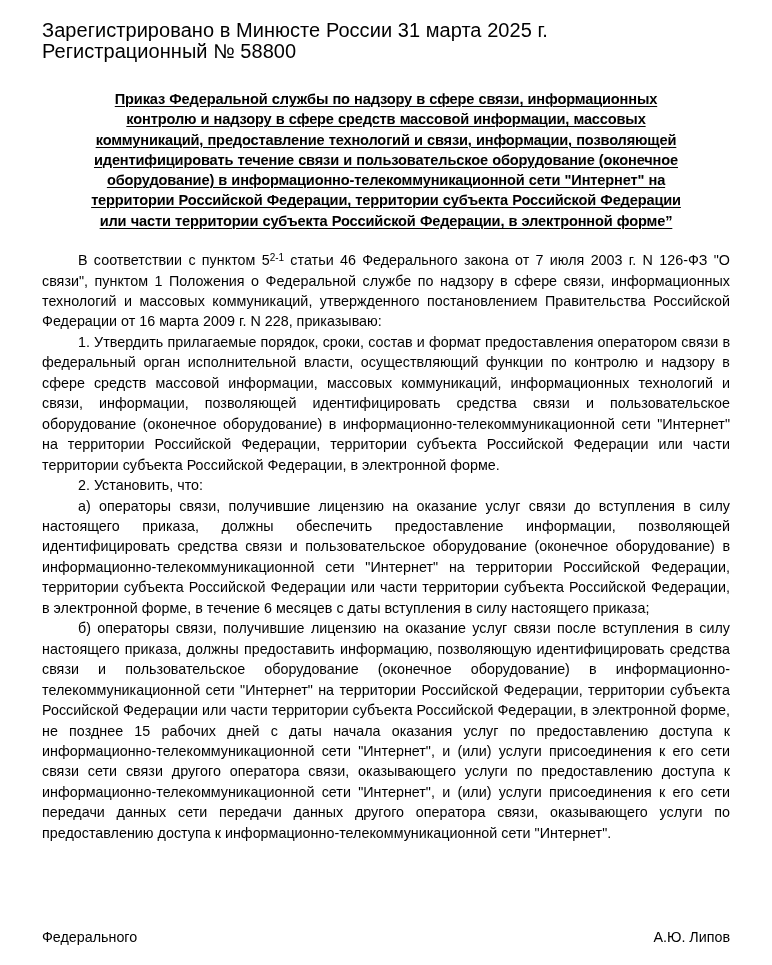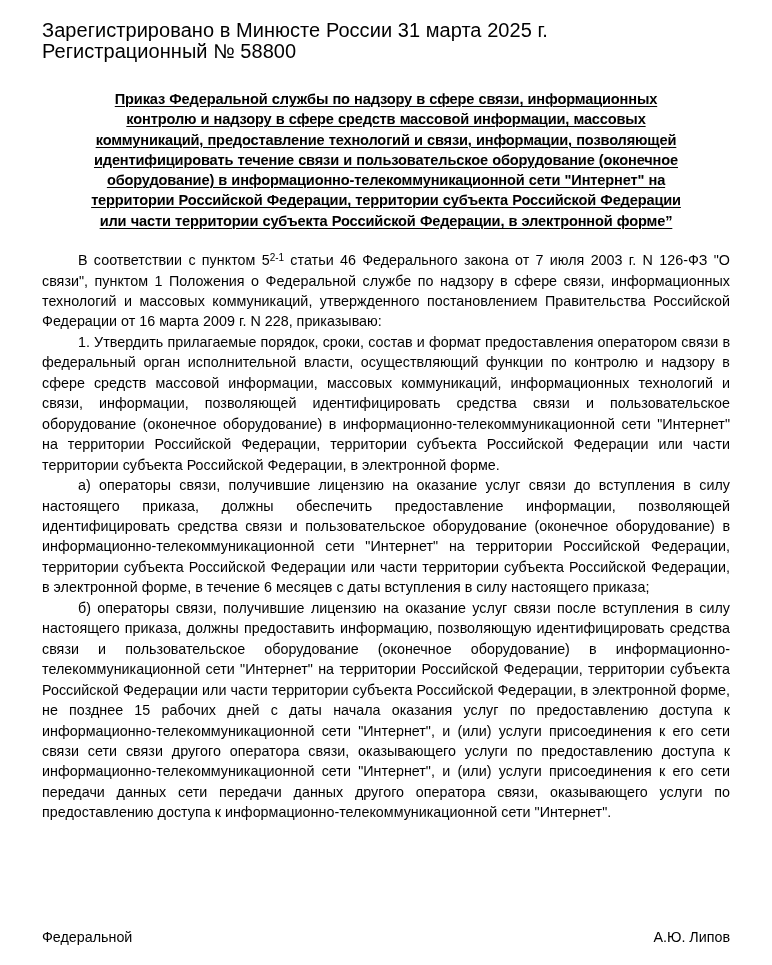--- a/index.html
+++ b/index.html
@@ -108,25 +108,26 @@
     <span class="tline"><span class="u">территории Российской Федерации, территории субъекта Российской Федерации</span></span>
     <span class="tline"><span class="u">или части территории субъекта Российской Федерации, в электронной форме”</span></span>
   </div>
 
   <div class="body-text">
 
     <p class="para"><span>В соответствии с пунктом 5</span><sup>2-1</sup><span> статьи 46 Федерального закона от 7 июля 2003 г. N 126-ФЗ "О связи", пунктом 1 Положения о Федеральной службе по надзору в сфере связи, информационных технологий и массовых коммуникаций, утвержденного постановлением Правительства Российской Федерации от 16 марта 2009 г. N 228, приказываю:</span></p>
 
     <p class="para">1. Утвердить прилагаемые порядок, сроки, состав и формат предоставления оператором связи в федеральный орган исполнительной власти, осуществляющий функции по контролю и надзору в сфере средств массовой информации, массовых коммуникаций, информационных технологий и связи, информации, позволяющей идентифицировать средства связи и пользовательское оборудование (оконечное оборудование) в информационно-телекоммуникационной сети "Интернет" на территории Российской Федерации, территории субъекта Российской Федерации или части территории субъекта Российской Федерации, в электронной форме.</p>
 
+    <p class="para">2. Установить, что:</p>
 
     <p class="para">а) операторы связи, получившие лицензию на оказание услуг связи до вступления в силу настоящего приказа, должны обеспечить предоставление информации, позволяющей идентифицировать средства связи и пользовательское оборудование (оконечное оборудование) в информационно-телекоммуникационной сети "Интернет" на территории Российской Федерации, территории субъекта Российской Федерации или части территории субъекта Российской Федерации, в электронной форме, в течение 6 месяцев с даты вступления в силу настоящего приказа;</p>
 
     <p class="para">б) операторы связи, получившие лицензию на оказание услуг связи после вступления в силу настоящего приказа, должны предоставить информацию, позволяющую идентифицировать средства связи и пользовательское оборудование (оконечное оборудование) в информационно-телекоммуникационной сети "Интернет" на территории Российской Федерации, территории субъекта Российской Федерации или части территории субъекта Российской Федерации, в электронной форме, не позднее 15 рабочих дней с даты начала оказания услуг по предоставлению доступа к информационно-телекоммуникационной сети "Интернет", и (или) услуги присоединения к его сети связи сети связи другого оператора связи, оказывающего услуги по предоставлению доступа к информационно-телекоммуникационной сети "Интернет", и (или) услуги присоединения к его сети передачи данных сети передачи данных другого оператора связи, оказывающего услуги по предоставлению доступа к информационно-телекоммуникационной сети "Интернет".</p>
 
   </div>
 
   <div class="sign-row">
-    <span class="sign-left">Федеральной</span>
+    <span class="sign-left">Федерального</span>
     <span class="sign-right">А.Ю. Липов</span>
   </div>
 
 </div>
 
 </body></html>

